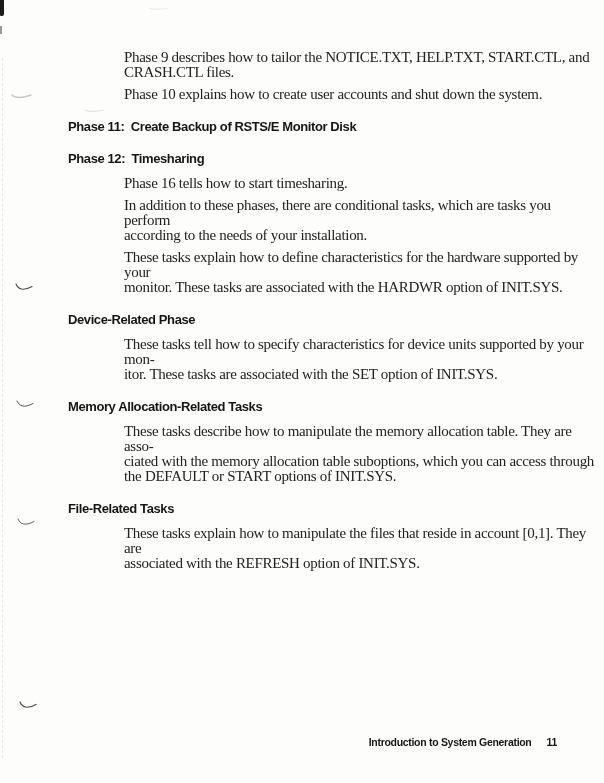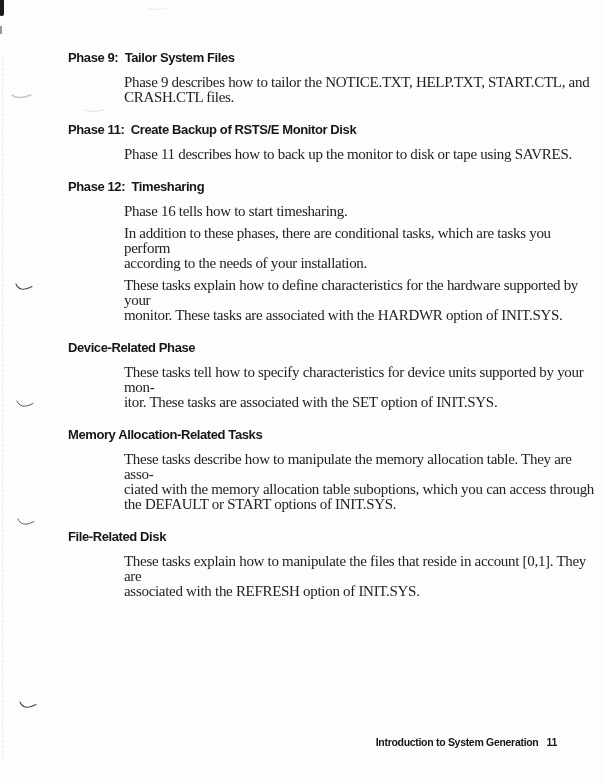--- a/index.html
+++ b/index.html
@@ -43,21 +43,21 @@
     color: var(--ink, #222222);
     margin: 0 0 7px 56px;
     white-space: pre-line;
   }
   .page-footer {
     position: absolute;
     top: 736px;
     right: 47px;
     display: flex;
     align-items: flex-end;
-    gap: 8px;
+    gap: 15px;
     font-family: "Liberation Sans", sans-serif;
     font-weight: bold;
     font-size: 10.5px;
     letter-spacing: -0.3px;
     color: var(--heading-ink, #161616);
   }
   
   .corner-mark {
     position: absolute;
     left: 0;
@@ -130,31 +130,30 @@
   <svg class="smudge smudge-2" viewBox="0 0 22 10">
     <path d="M1 5 C6 7, 12 7, 20 5" stroke="#cfcfcb" stroke-width="1.2" fill="none" stroke-linecap="round"></path>
   </svg>
   <svg class="smudge smudge-3" viewBox="0 0 22 10">
     <path d="M1 5 C6 7, 12 7, 20 5" stroke="#d4d4d0" stroke-width="1.2" fill="none" stroke-linecap="round"></path>
   </svg>
 
   <main class="content">
 
     <section class="doc-section">
-      <h2 class="section-heading">Phase 9:  Tailor System Files</h2>
       <p class="section-body">Phase 9 describes how to tailor the NOTICE.TXT, HELP.TXT, START.CTL, and
 CRASH.CTL files.</p>
     </section>
 
     <section class="doc-section">
+      <p class="section-body">Phase 10 explains how to create user accounts and shut down the system.</p>
     </section>
 
     <section class="doc-section">
       <h2 class="section-heading">Phase 11:  Create Backup of RSTS/E Monitor Disk</h2>
-      <p class="section-body">Phase 11 describes how to back up the monitor to disk or tape using SAVRES.</p>
     </section>
 
     <section class="doc-section">
       <h2 class="section-heading">Phase 12:  Timesharing</h2>
       <p class="section-body">Phase 16 tells how to start timesharing.</p>
       <p class="section-body">In addition to these phases, there are conditional tasks, which are tasks you perform
 according to the needs of your installation.</p>
     </section>
 
     <section class="doc-section">
@@ -169,21 +168,21 @@
     </section>
 
     <section class="doc-section">
       <h2 class="section-heading">Memory Allocation-Related Tasks</h2>
       <p class="section-body">These tasks describe how to manipulate the memory allocation table. They are asso-
 ciated with the memory allocation table suboptions, which you can access through
 the DEFAULT or START options of INIT.SYS.</p>
     </section>
 
     <section class="doc-section">
-      <h2 class="section-heading">File-Related Disk</h2>
+      <h2 class="section-heading">File-Related Tasks</h2>
       <p class="section-body">These tasks explain how to manipulate the files that reside in account [0,1]. They are
 associated with the REFRESH option of INIT.SYS.</p>
     </section>
 
   </main>
 
   <footer class="page-footer">
     <span>Introduction to System Generation</span>
     <span>11</span>
   </footer>

